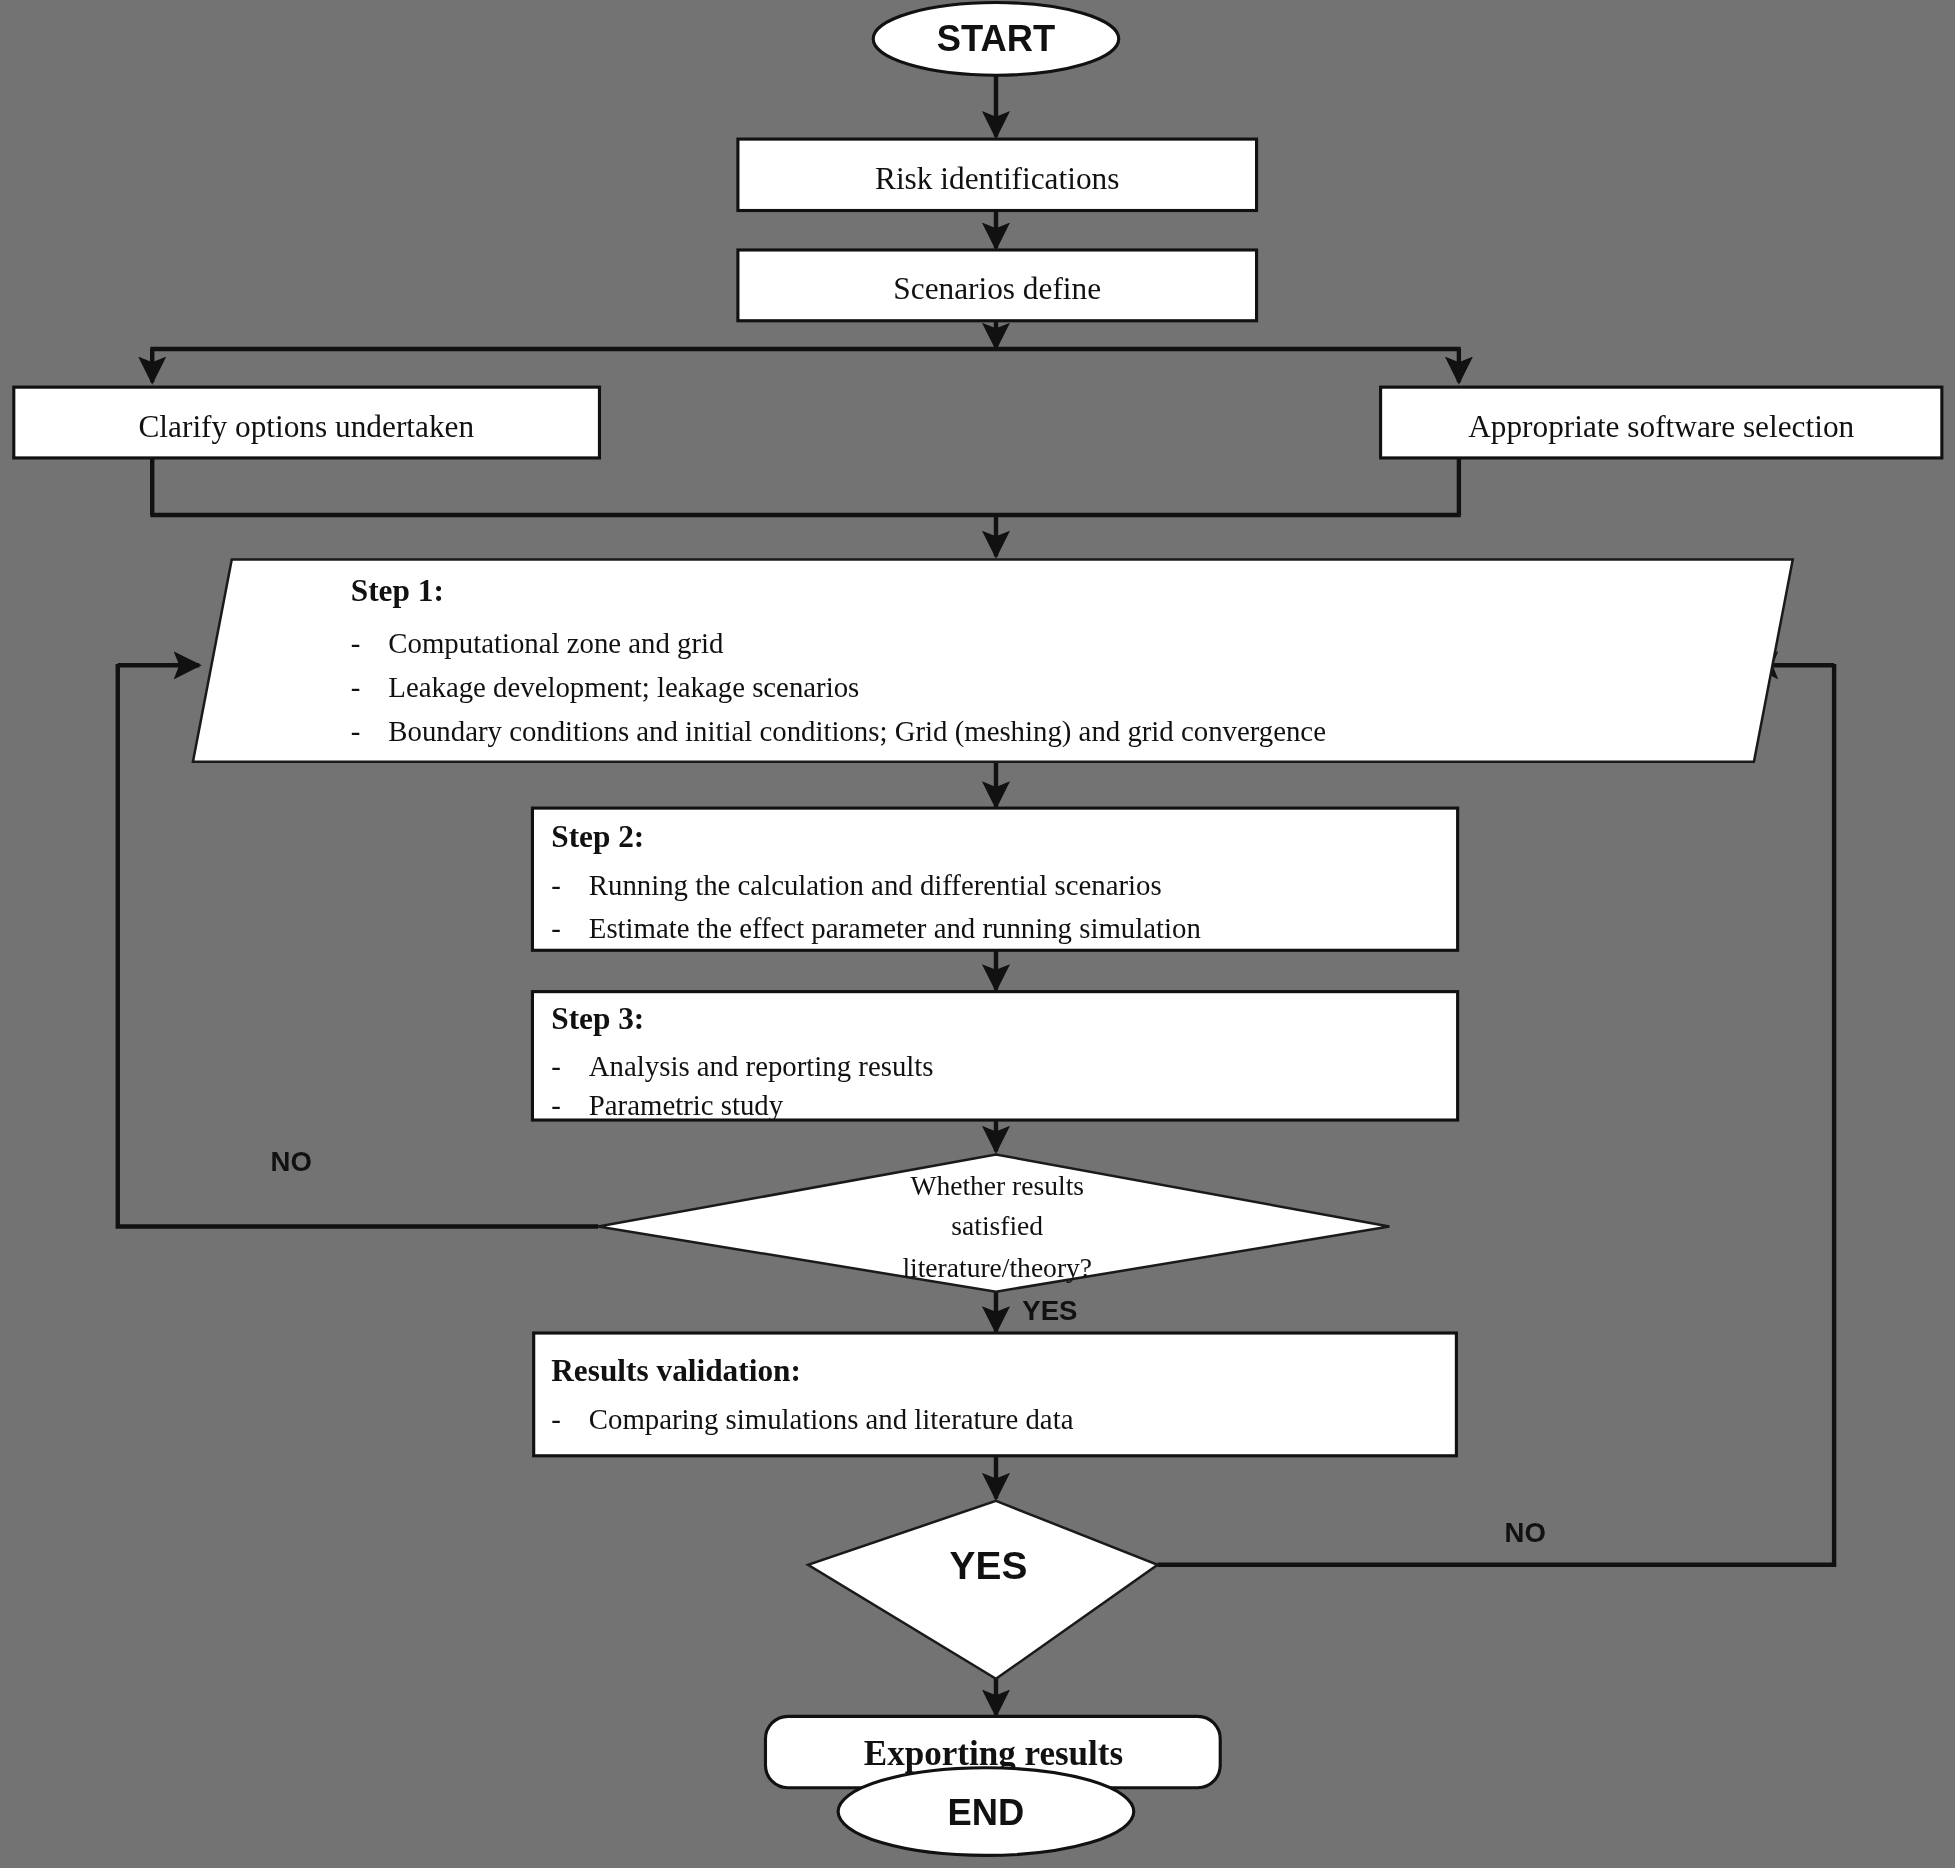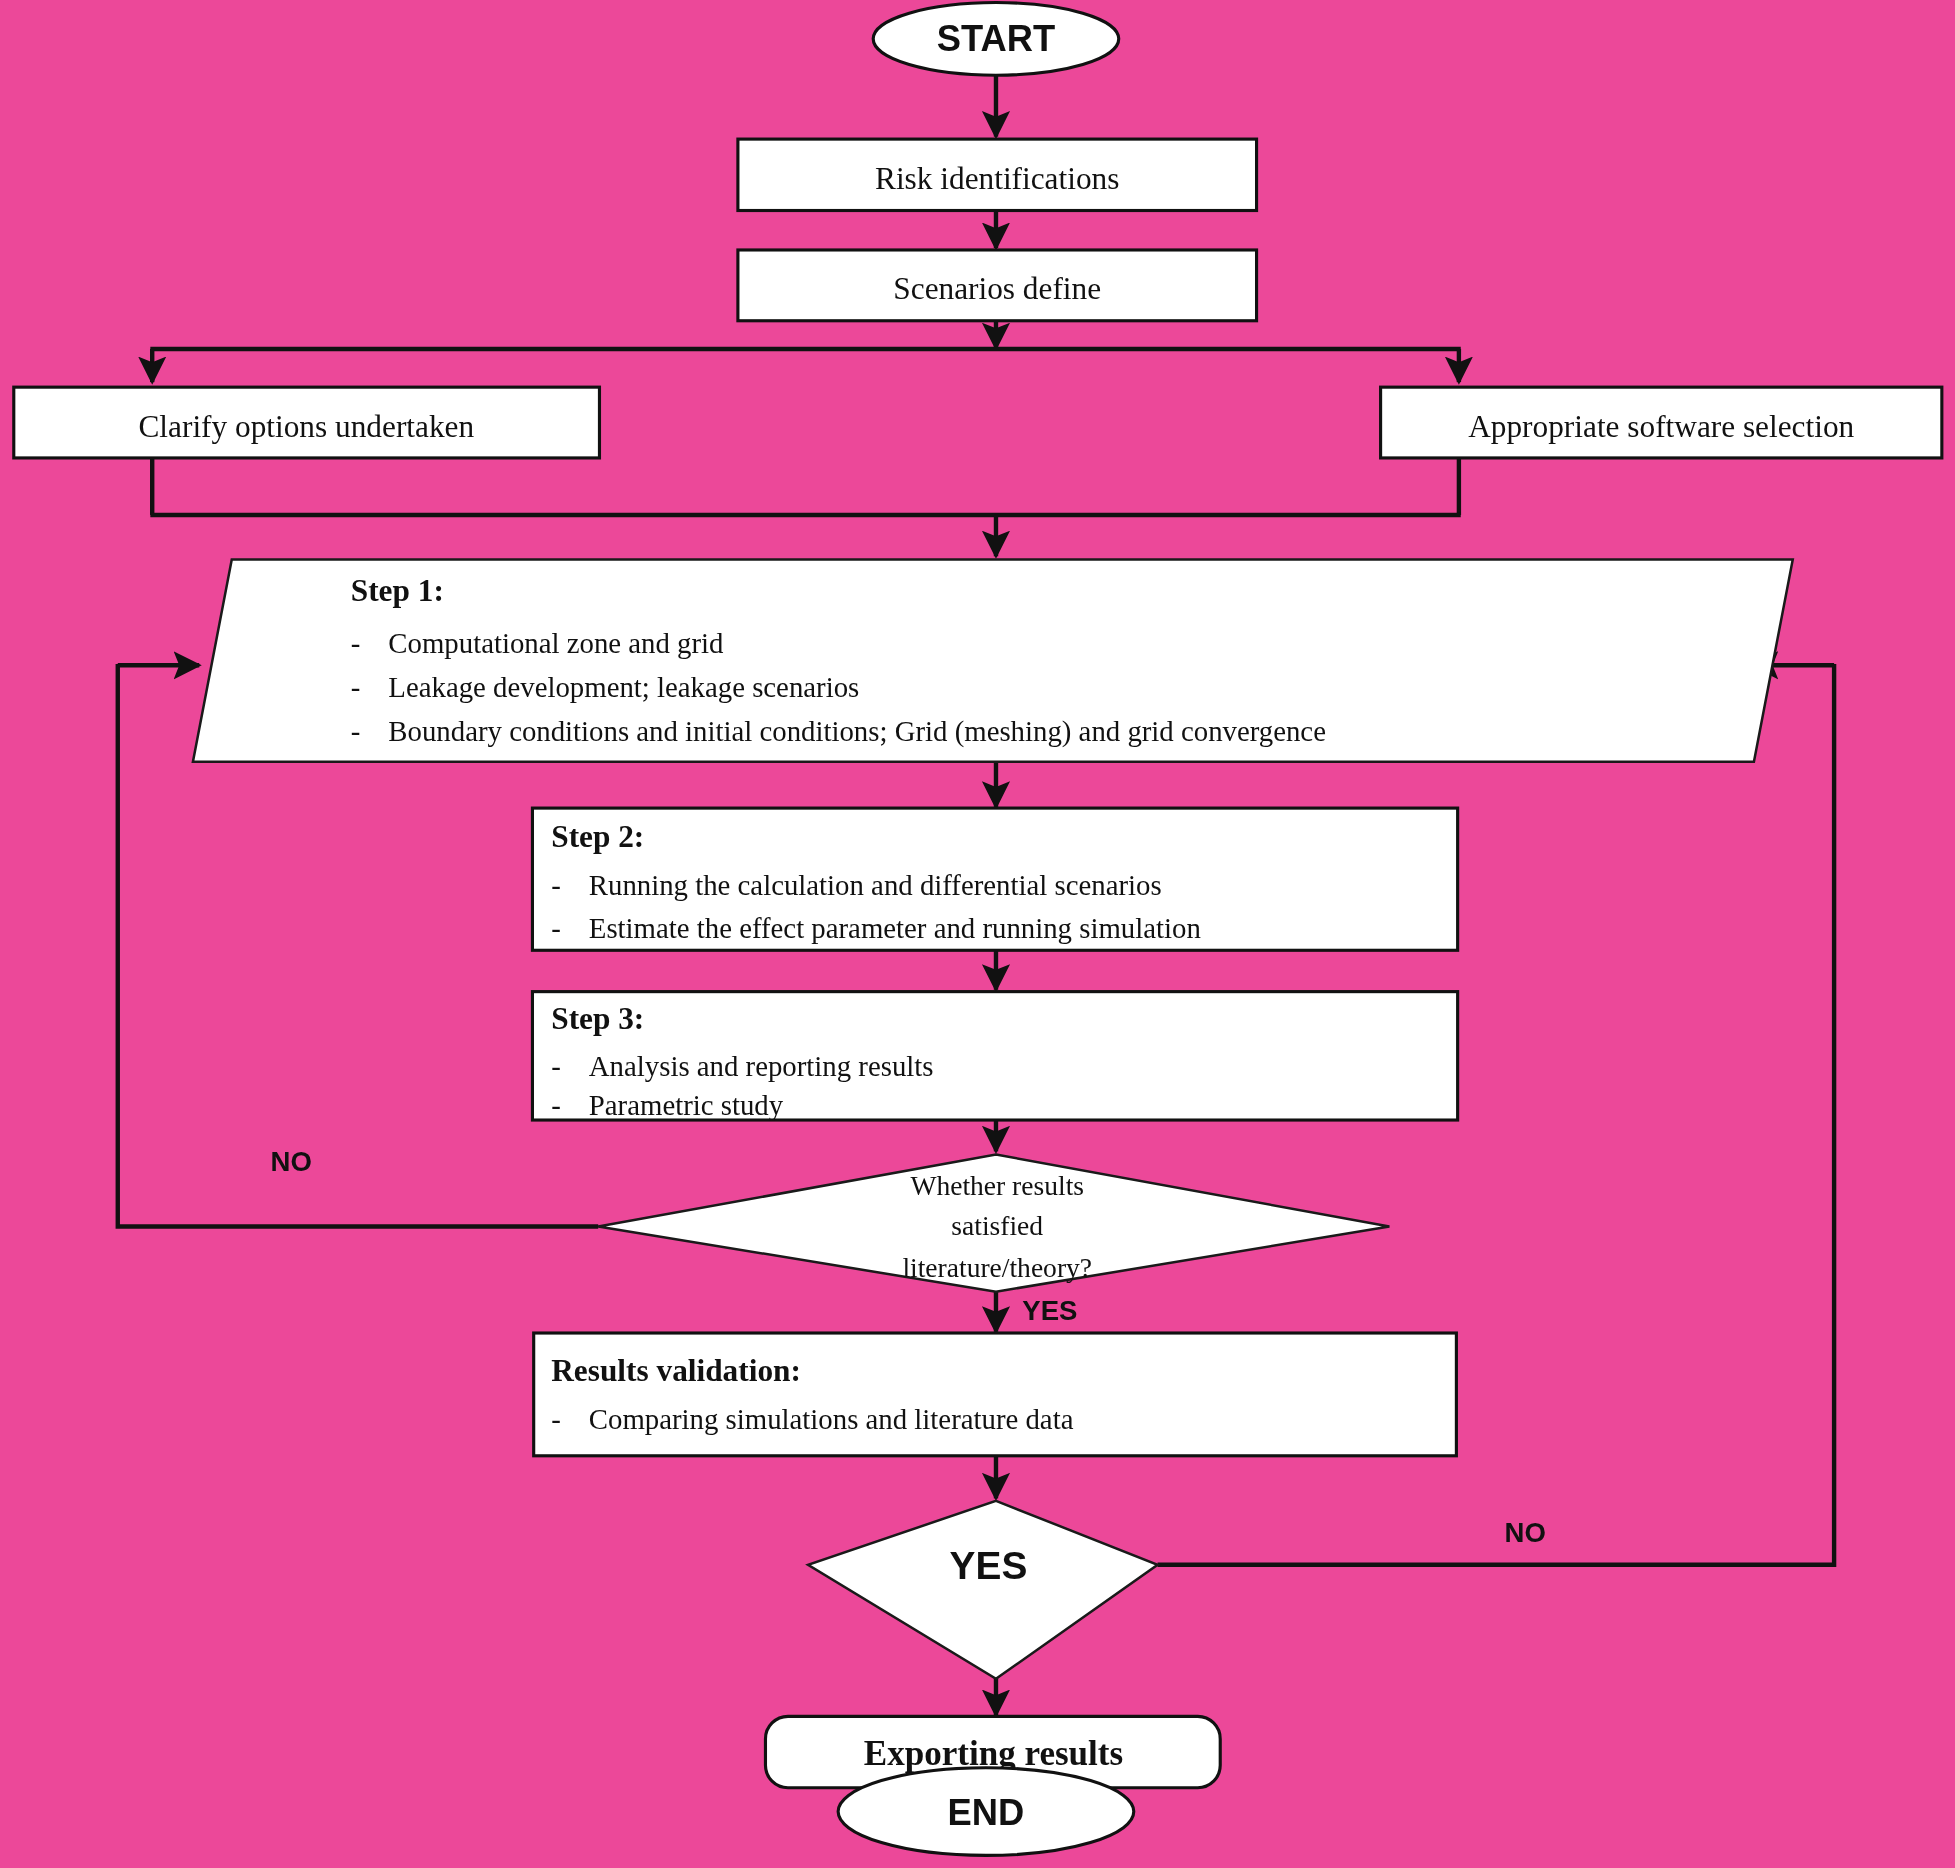--- a/index.html
+++ b/index.html
@@ -5,21 +5,21 @@
 <style>
   html, body {
     margin: 0;
     padding: 0;
     background: #ffffff;
   }
   #chart-root {
     width: 1955px;
     height: 1868px;
     position: relative;
-    background: #ec4899;
+    background: #737373;
     font-family: "Liberation Serif", "DejaVu Serif", serif;
   }
   svg.flow {
     display: block;
     width: 1955px;
     height: 1868px;
   }
   .shape-stroke {
     stroke: #111111;
     stroke-width: 5;

